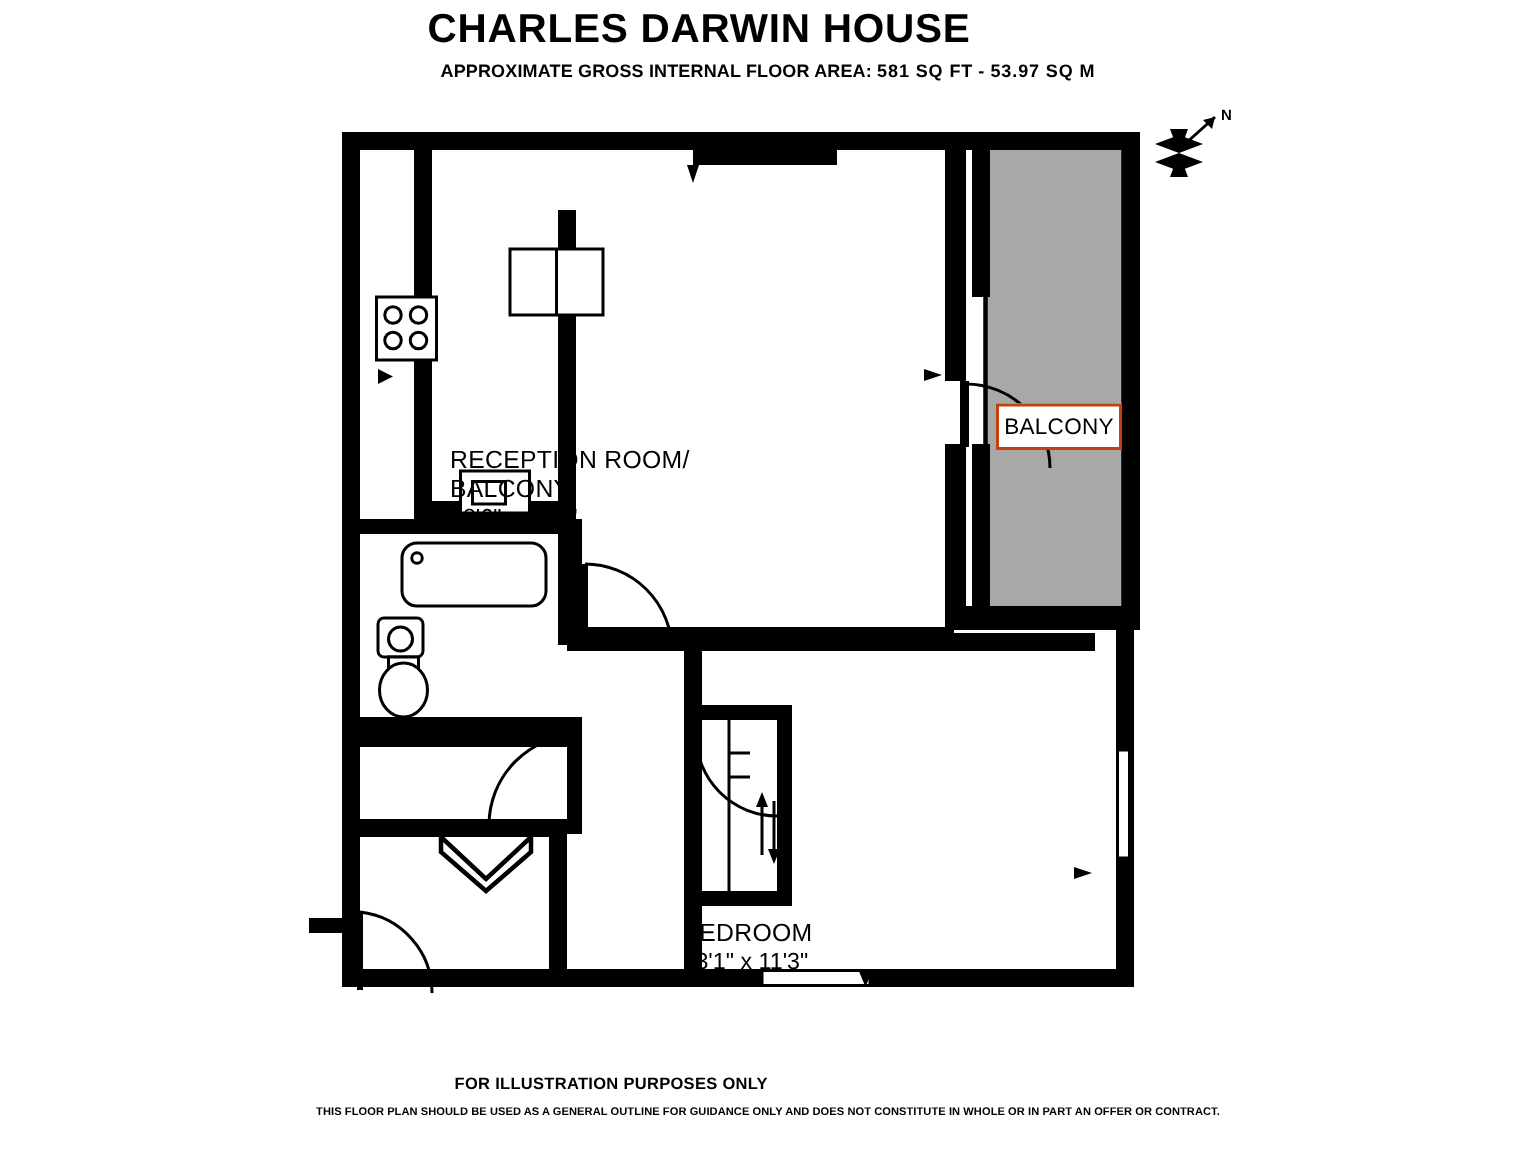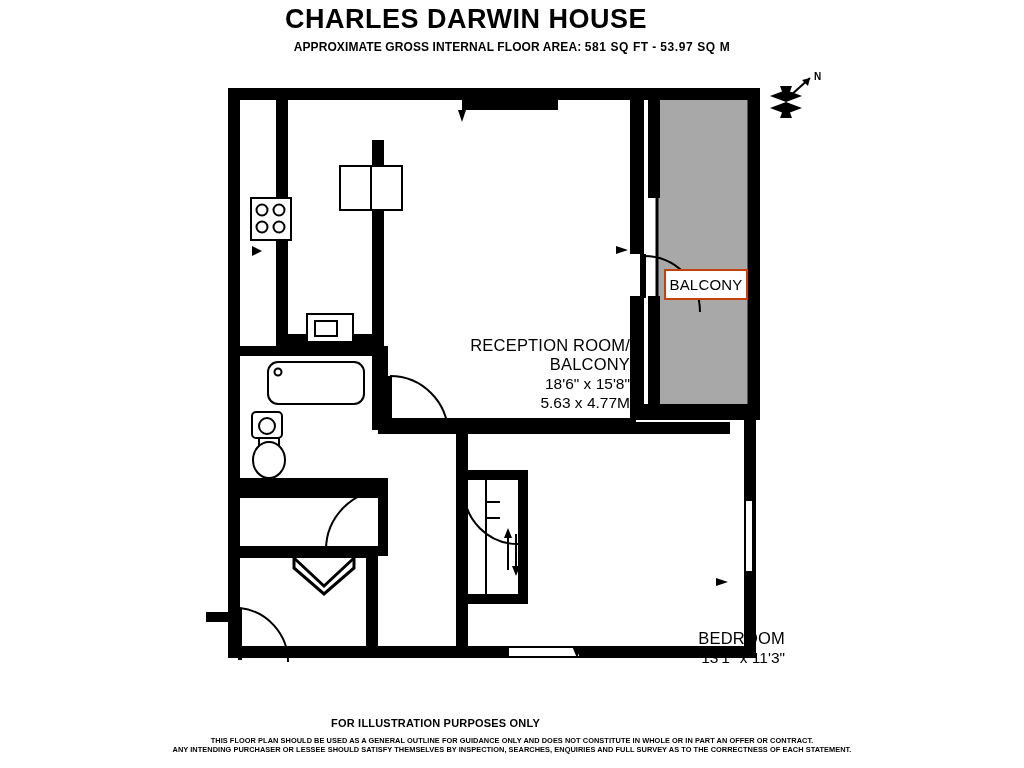--- a/index.html
+++ b/index.html
@@ -54,42 +54,41 @@
     width: 1024px;
     height: 610px;
   }
   .plan svg {
     display: block;
   }
 
   
   .room-label {
     position: absolute;
-    text-align: right;
+    text-align: left;
     font-size: 15.5px;
     line-height: 19px;
     white-space: nowrap;
-    margin-top: 38px;
   }
   .room-label .nm {
     font-size: 16.5px;
     letter-spacing: 0.2px;
   }
   .room-label .dim {
     font-size: 15.5px;
   }
 
   #label-reception {
     left: 300px;
     top: 228px;
     width: 330px;
   }
   #label-bedroom {
     left: 455px;
-    top: 521px;
+    top: 543px;
     width: 330px;
   }
 
   .balcony-box {
     position: absolute;
     left: 664px;
     top: 199px;
     width: 80px;
     height: 27px;
     border: 2px solid #c2410c;
@@ -104,21 +103,20 @@
   
   .footer-note {
     position: absolute;
     top: 717px;
     left: 0;
     width: 815px;
     text-align: center;
     font-size: 11px;
     font-weight: bold;
     letter-spacing: 0.2px;
-    padding-left: 28px;
   }
   .disclaimer {
     position: absolute;
     top: 736px;
     left: 0;
     width: 1024px;
     text-align: center;
     font-size: 7.4px;
     line-height: 9.2px;
     font-weight: bold;
@@ -307,31 +305,29 @@
     </div>
 
     <div class="balcony-box">
       <span>BALCONY</span>
     </div>
 
     <div class="room-label" id="label-reception">
       <div class="nm">RECEPTION ROOM/</div>
       <div class="nm">BALCONY</div>
       <div class="dim">18'6" x 15'8"</div>
-      <div class="dim">5.63 x 4.77M</div>
     </div>
 
     <div class="room-label" id="label-bedroom">
       <div class="nm">BEDROOM</div>
       <div class="dim">13'1" x 11'3"</div>
     </div>
   </div>
 
   <div class="footer-note">
     <span>FOR ILLUSTRATION PURPOSES ONLY</span>
   </div>
 
   <div class="disclaimer">
     <div>THIS FLOOR PLAN SHOULD BE USED AS A GENERAL OUTLINE FOR GUIDANCE ONLY AND DOES NOT CONSTITUTE IN WHOLE OR IN PART AN OFFER OR CONTRACT.</div>
-    <div>ANY INTENDING PURCHASER OR LESSEE SHOULD SATISFY THEMSELVES BY INSPECTION, SEARCHES, ENQUIRIES AND FULL SURVEY AS TO THE CORRECTNESS OF EACH STATEMENT.</div>
   </div>
 
 </div>
 
 </body></html>

